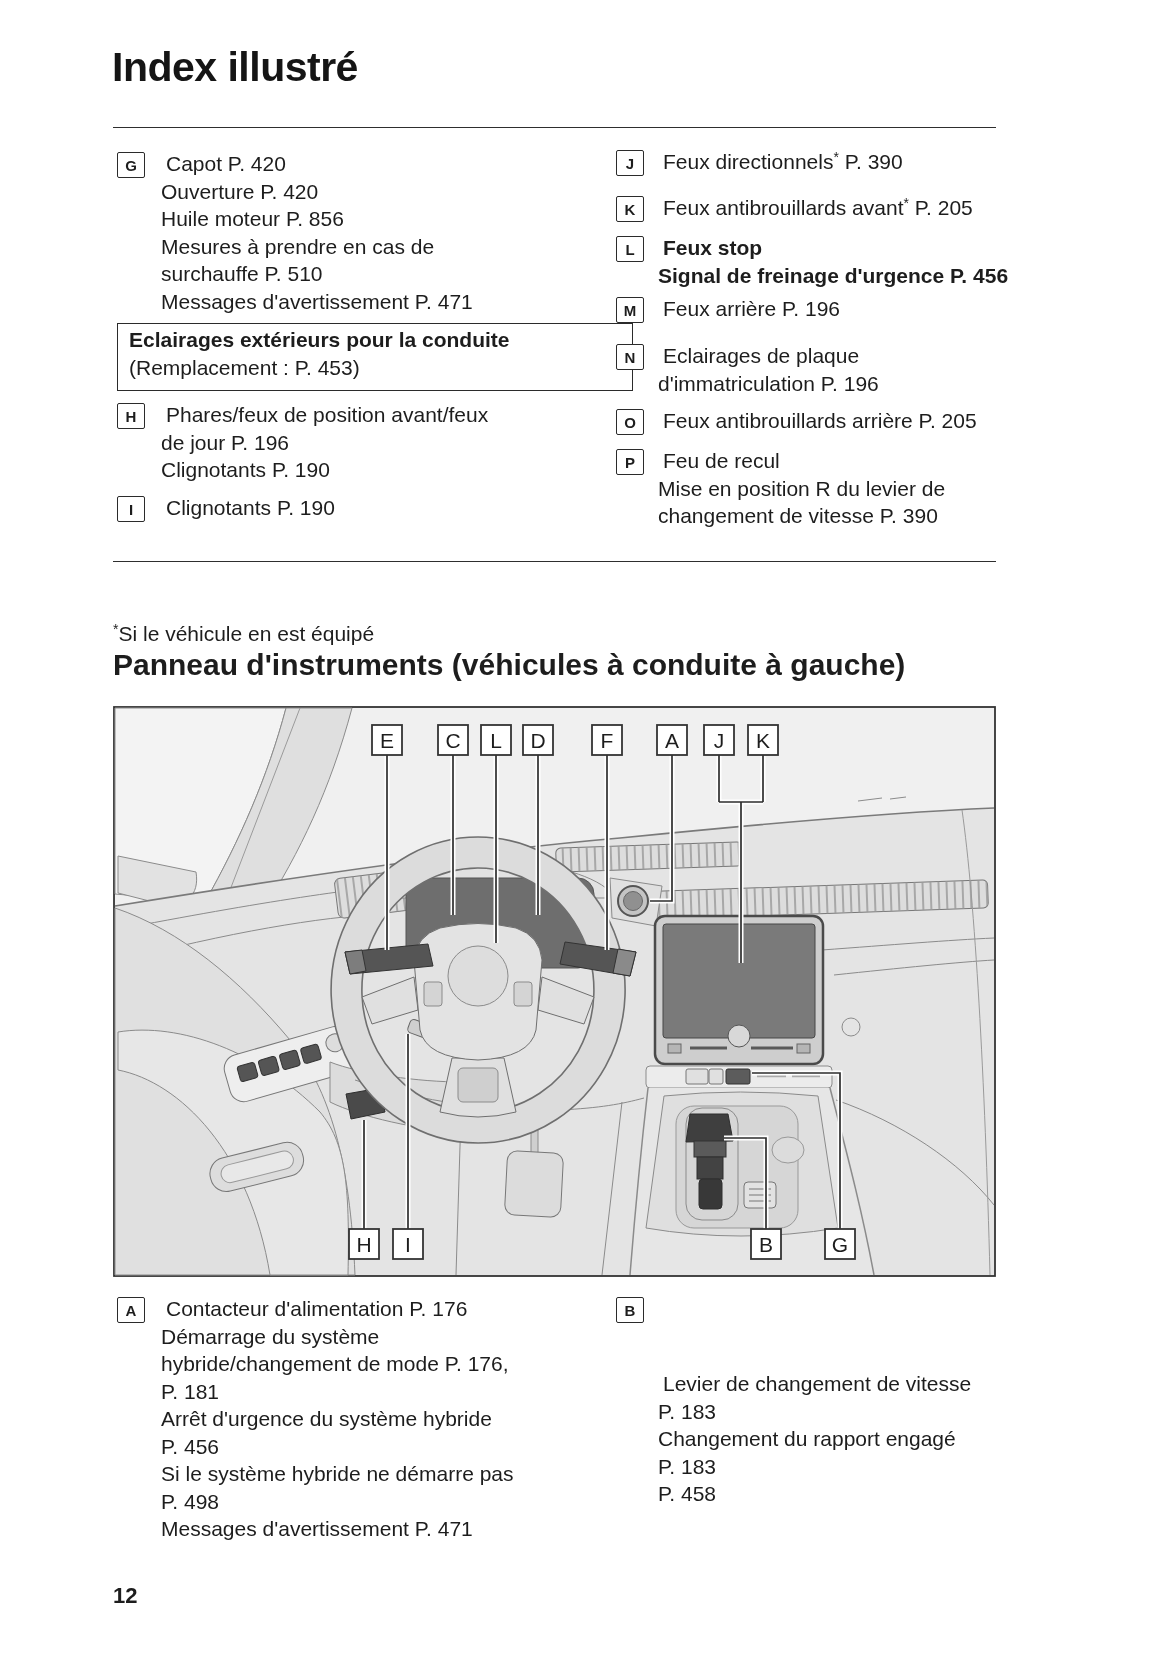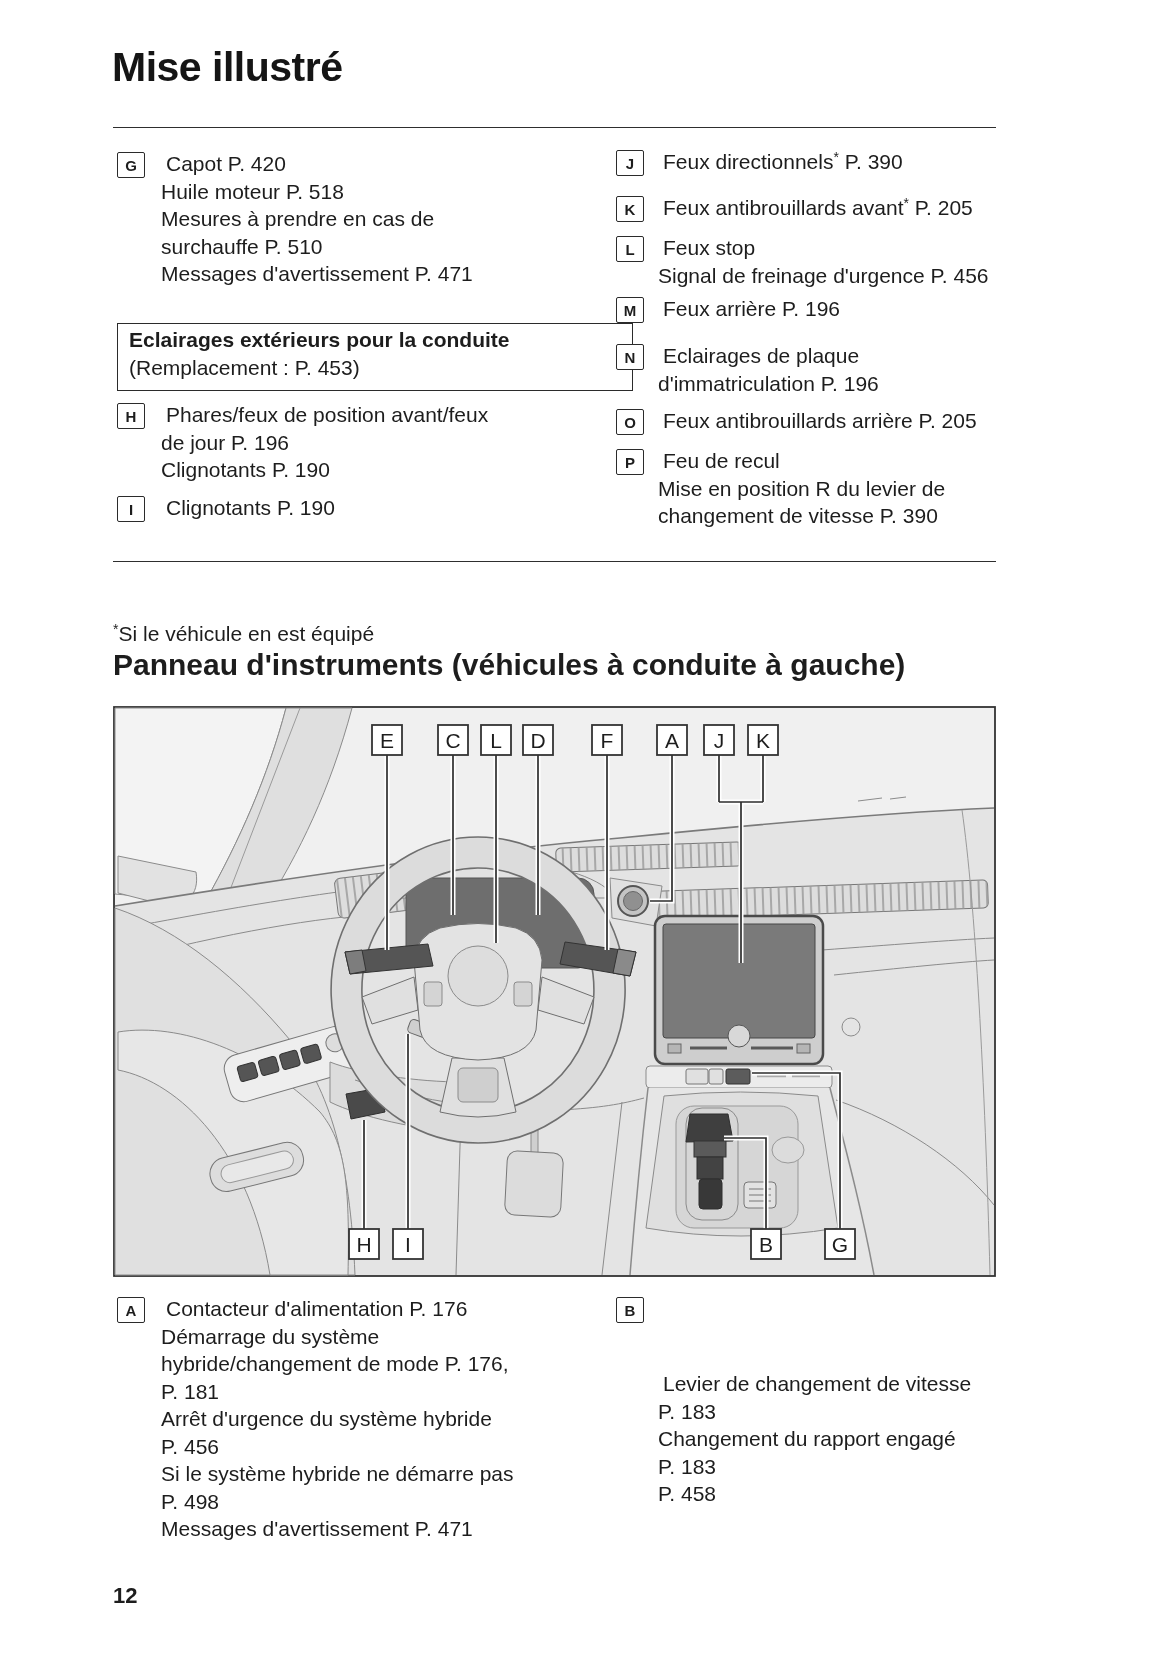--- a/index.html
+++ b/index.html
@@ -19,29 +19,30 @@
   .notebox .b{font-weight:bold;}
   .subhead{font-size:30px;font-weight:bold;}
   .pagenum{font-size:22px;font-weight:bold;}
   svg text{font-family:"Liberation Sans",sans-serif;}
 </style>
 </head>
 <body>
 
 <div class="page">
 
-  <div class="abs title" style="left:112px;top:44px;">Mise illustré</div>
+  <div class="abs title" style="left:112px;top:44px;">Index illustré</div>
   <div class="abs rule" style="top:127px;"></div>
 
   <div class="abs letterbox" style="left:117px;top:152px;">
       <span>G</span>
     </div>
   <div class="abs itxt" style="left:161px;top:150px;">
     <div class="ln">Capot P. 420</div>
-    <div class="ln">Huile moteur P. 518</div>
+    <div class="ln">Ouverture P. 420</div>
+    <div class="ln">Huile moteur P. 856</div>
     <div class="ln">Mesures à prendre en cas de</div>
     <div class="ln">surchauffe P. 510</div>
     <div class="ln">Messages d'avertissement P. 471</div>
   </div>
 
   <div class="abs notebox" style="left:117px;top:323px;">
     <div class="b">Eclairages extérieurs pour la conduite</div>
     <div>(Remplacement : P. 453)</div>
   </div>
 
@@ -71,21 +72,21 @@
   <div class="abs letterbox" style="left:616px;top:196px;">
       <span>K</span>
     </div>
   <div class="abs itxt" style="left:658px;top:194px;">
     <div class="ln"><span>Feux antibrouillards avant</span><span class="sup">*</span><span> P. 205</span></div>
   </div>
 
   <div class="abs letterbox" style="left:616px;top:236px;">
       <span>L</span>
     </div>
-  <div class="abs itxt" style="left:658px;top:234px;">
+  <div class="abs itxt" style="left:658px;top:234px;font-weight:bold;">
     <div class="ln">Feux stop</div>
     <div class="ln">Signal de freinage d'urgence P. 456</div>
   </div>
 
   <div class="abs letterbox" style="left:616px;top:297px;">
       <span>M</span>
     </div>
   <div class="abs itxt" style="left:658px;top:295px;">
     <div class="ln">Feux arrière P. 196</div>
   </div>

